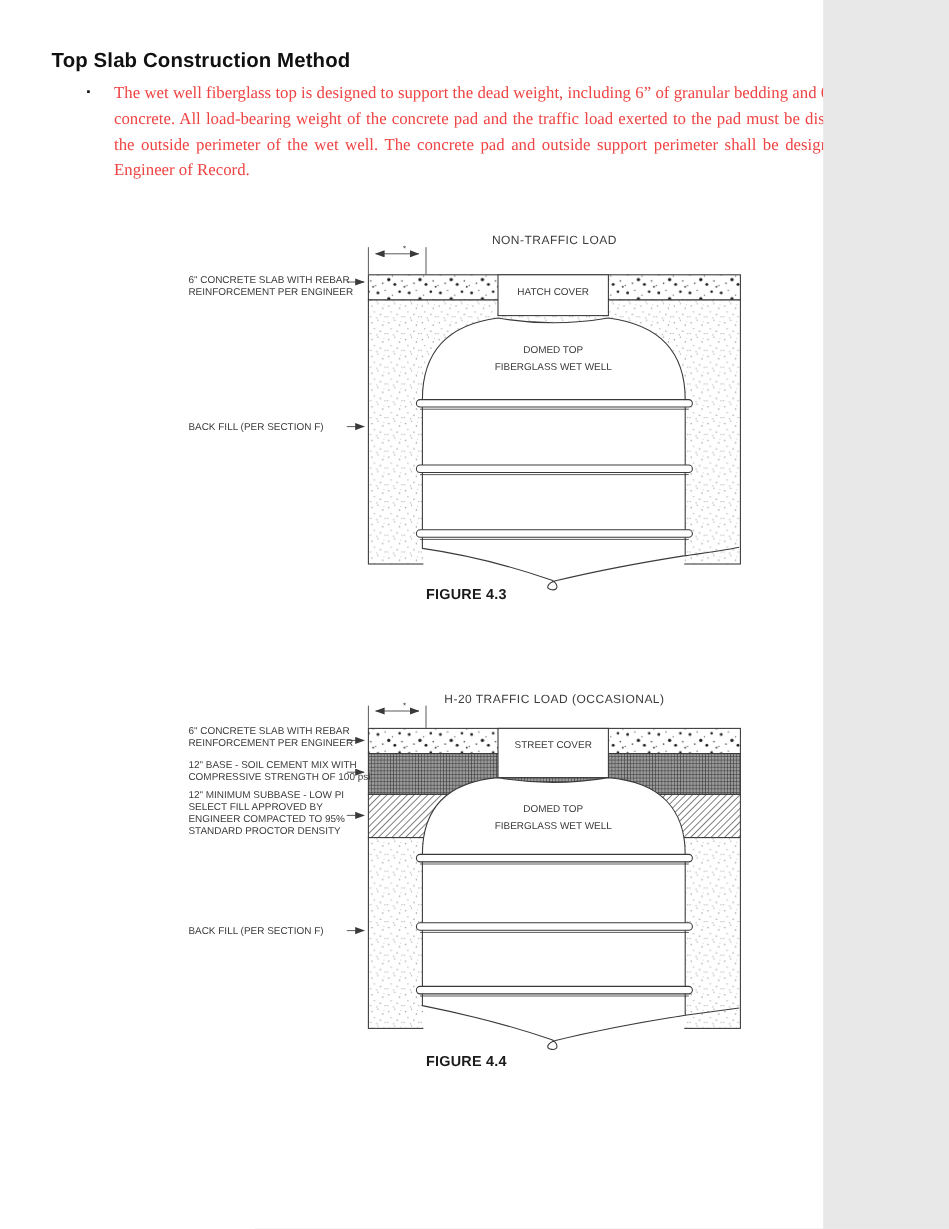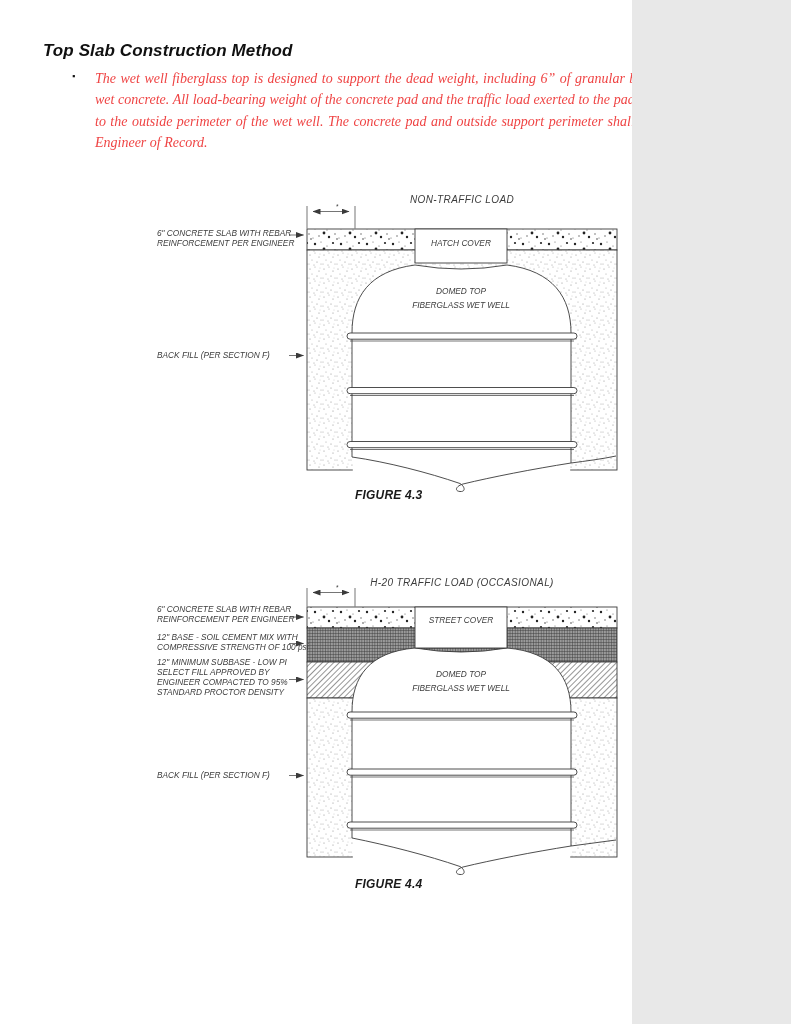--- a/index.html
+++ b/index.html
@@ -1,22 +1,21 @@
 <!DOCTYPE html>
 <html><head>
 <meta charset="utf-8">
 <style>
   html,body{margin:0;padding:0;background:#e8e8e8;}
   .page{
     position:relative;
-    width:632px;height:1024px;
+    width:686px;height:1024px;
     background:#ffffff;
     overflow:hidden;
     font-family:"Liberation Sans",sans-serif;
-    font-style:italic;
   }
   .heading{
     position:absolute;left:43px;top:41px;margin:0;
     font-family:"Liberation Sans",sans-serif;
     font-size:17px;font-weight:700;color:#101010;
     letter-spacing:0.1px;
   }
   .bullet-marker{
     position:absolute;left:72px;top:71px;
     font-size:9px;color:#111;

